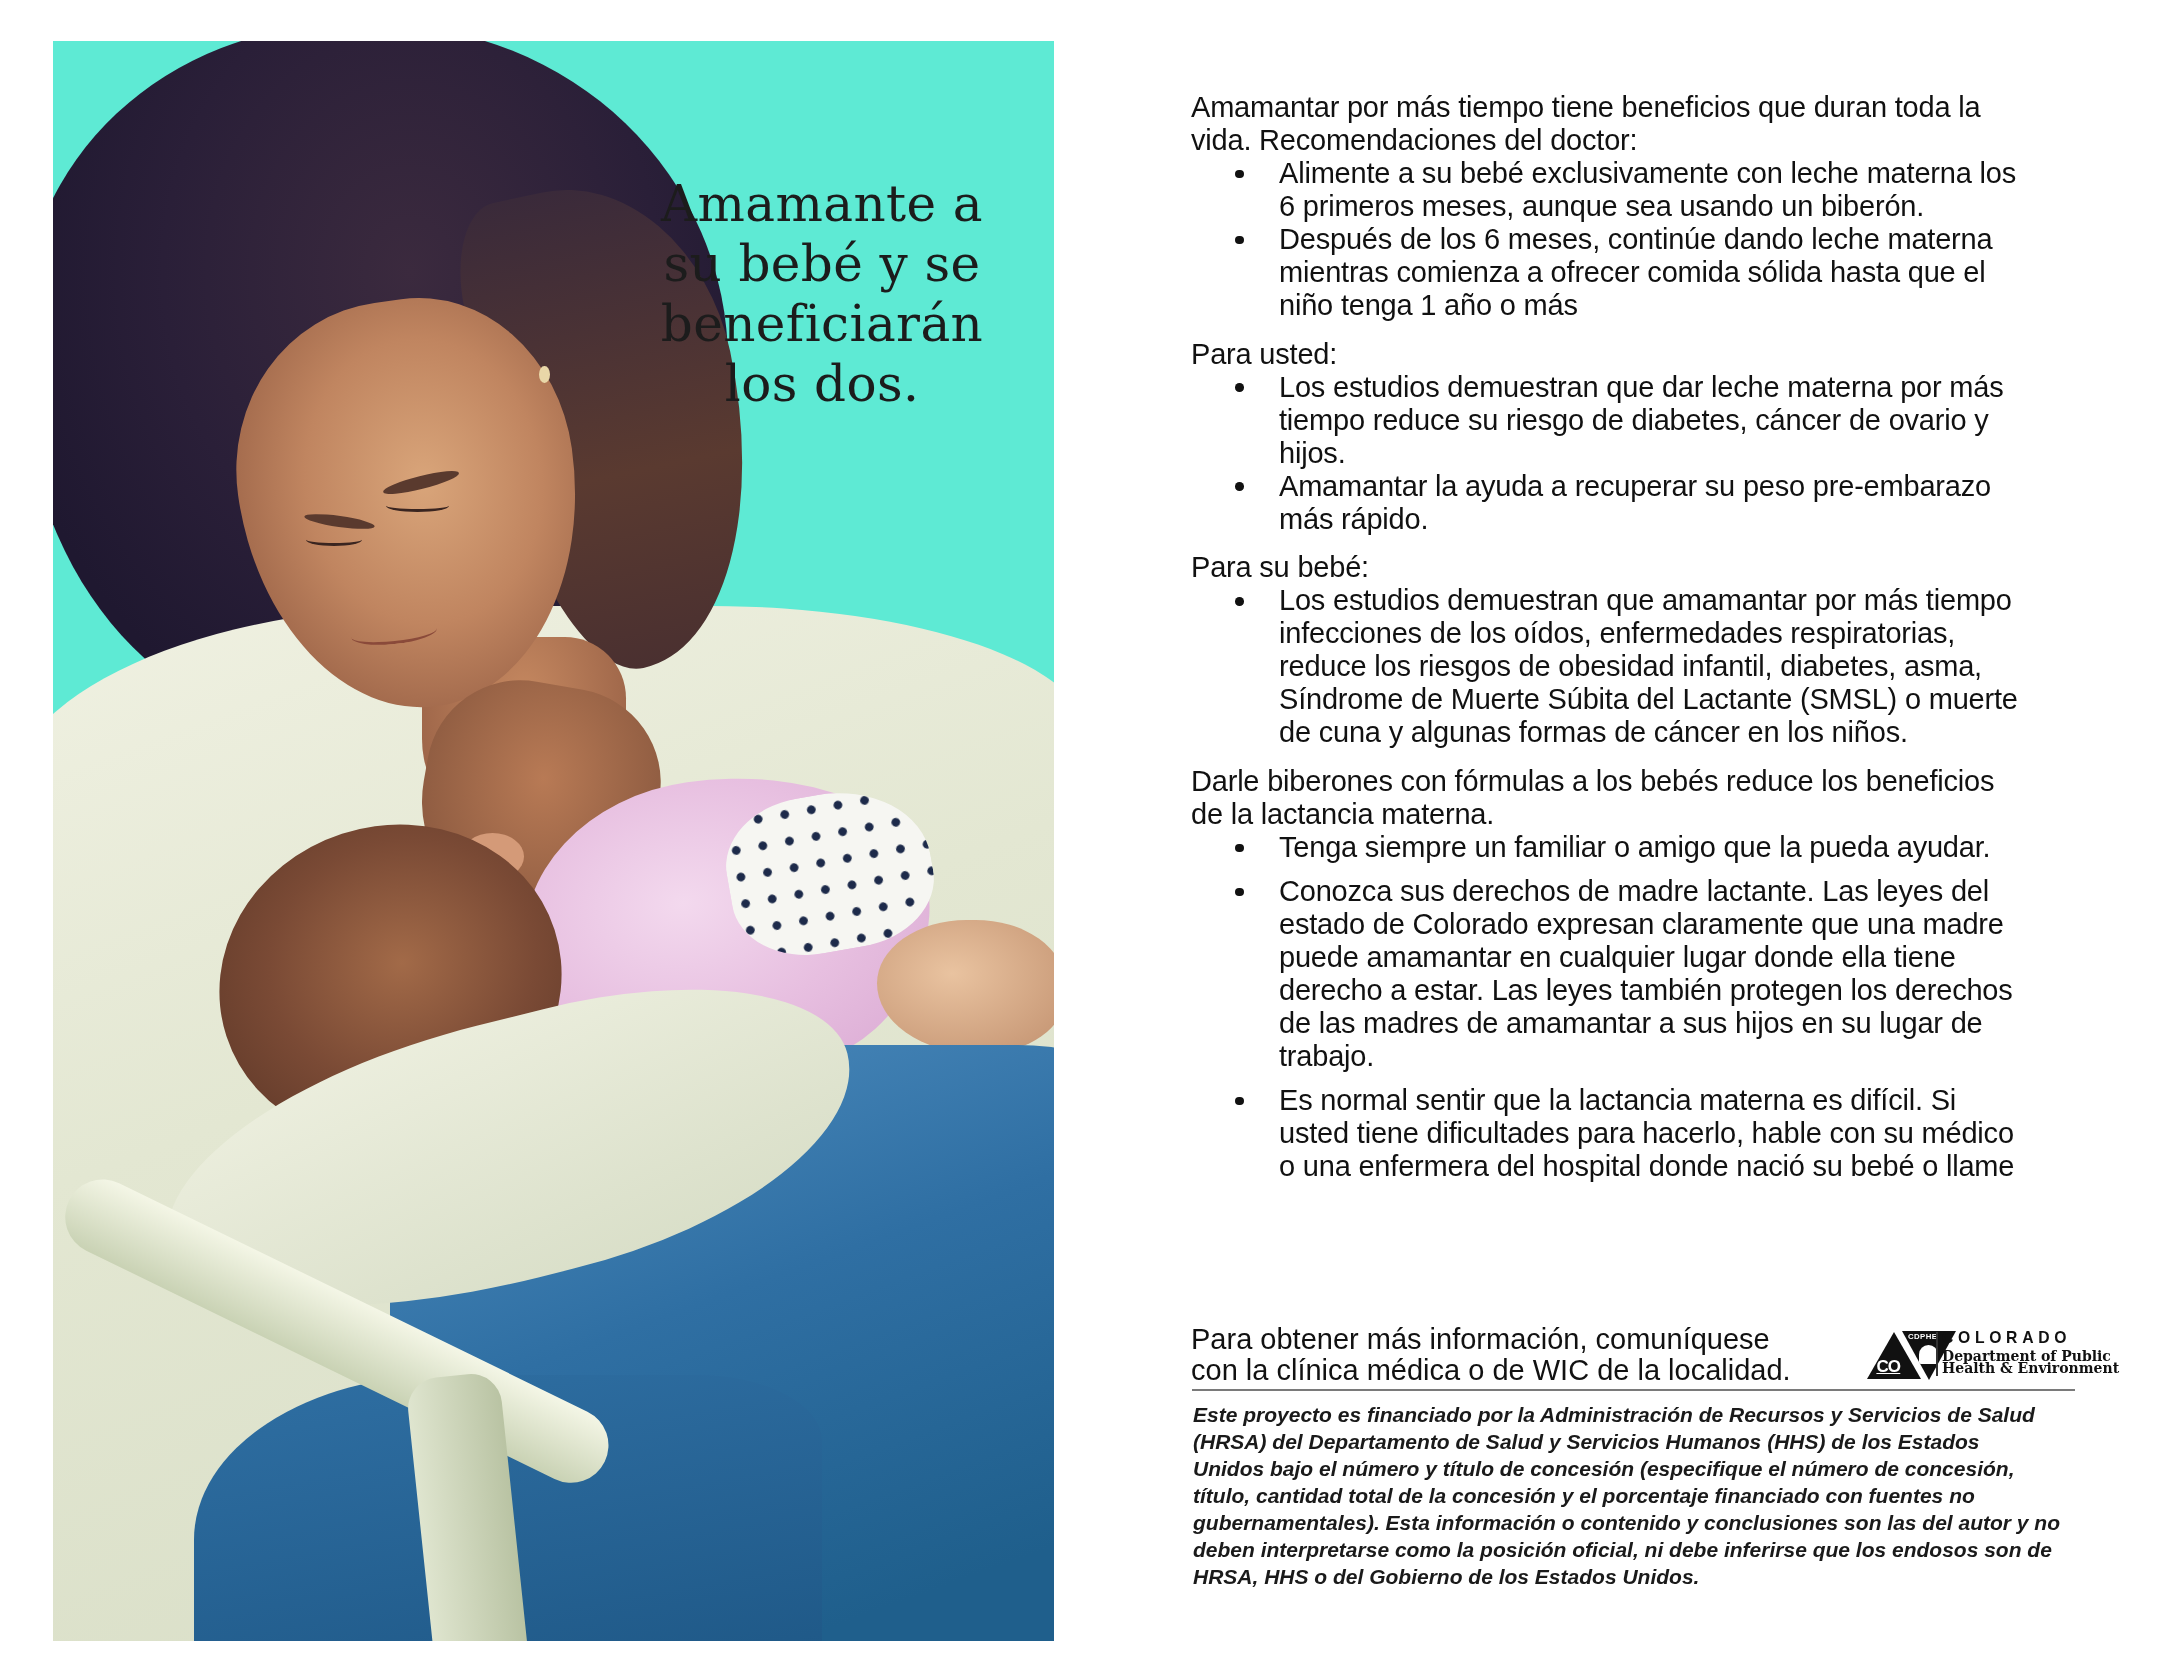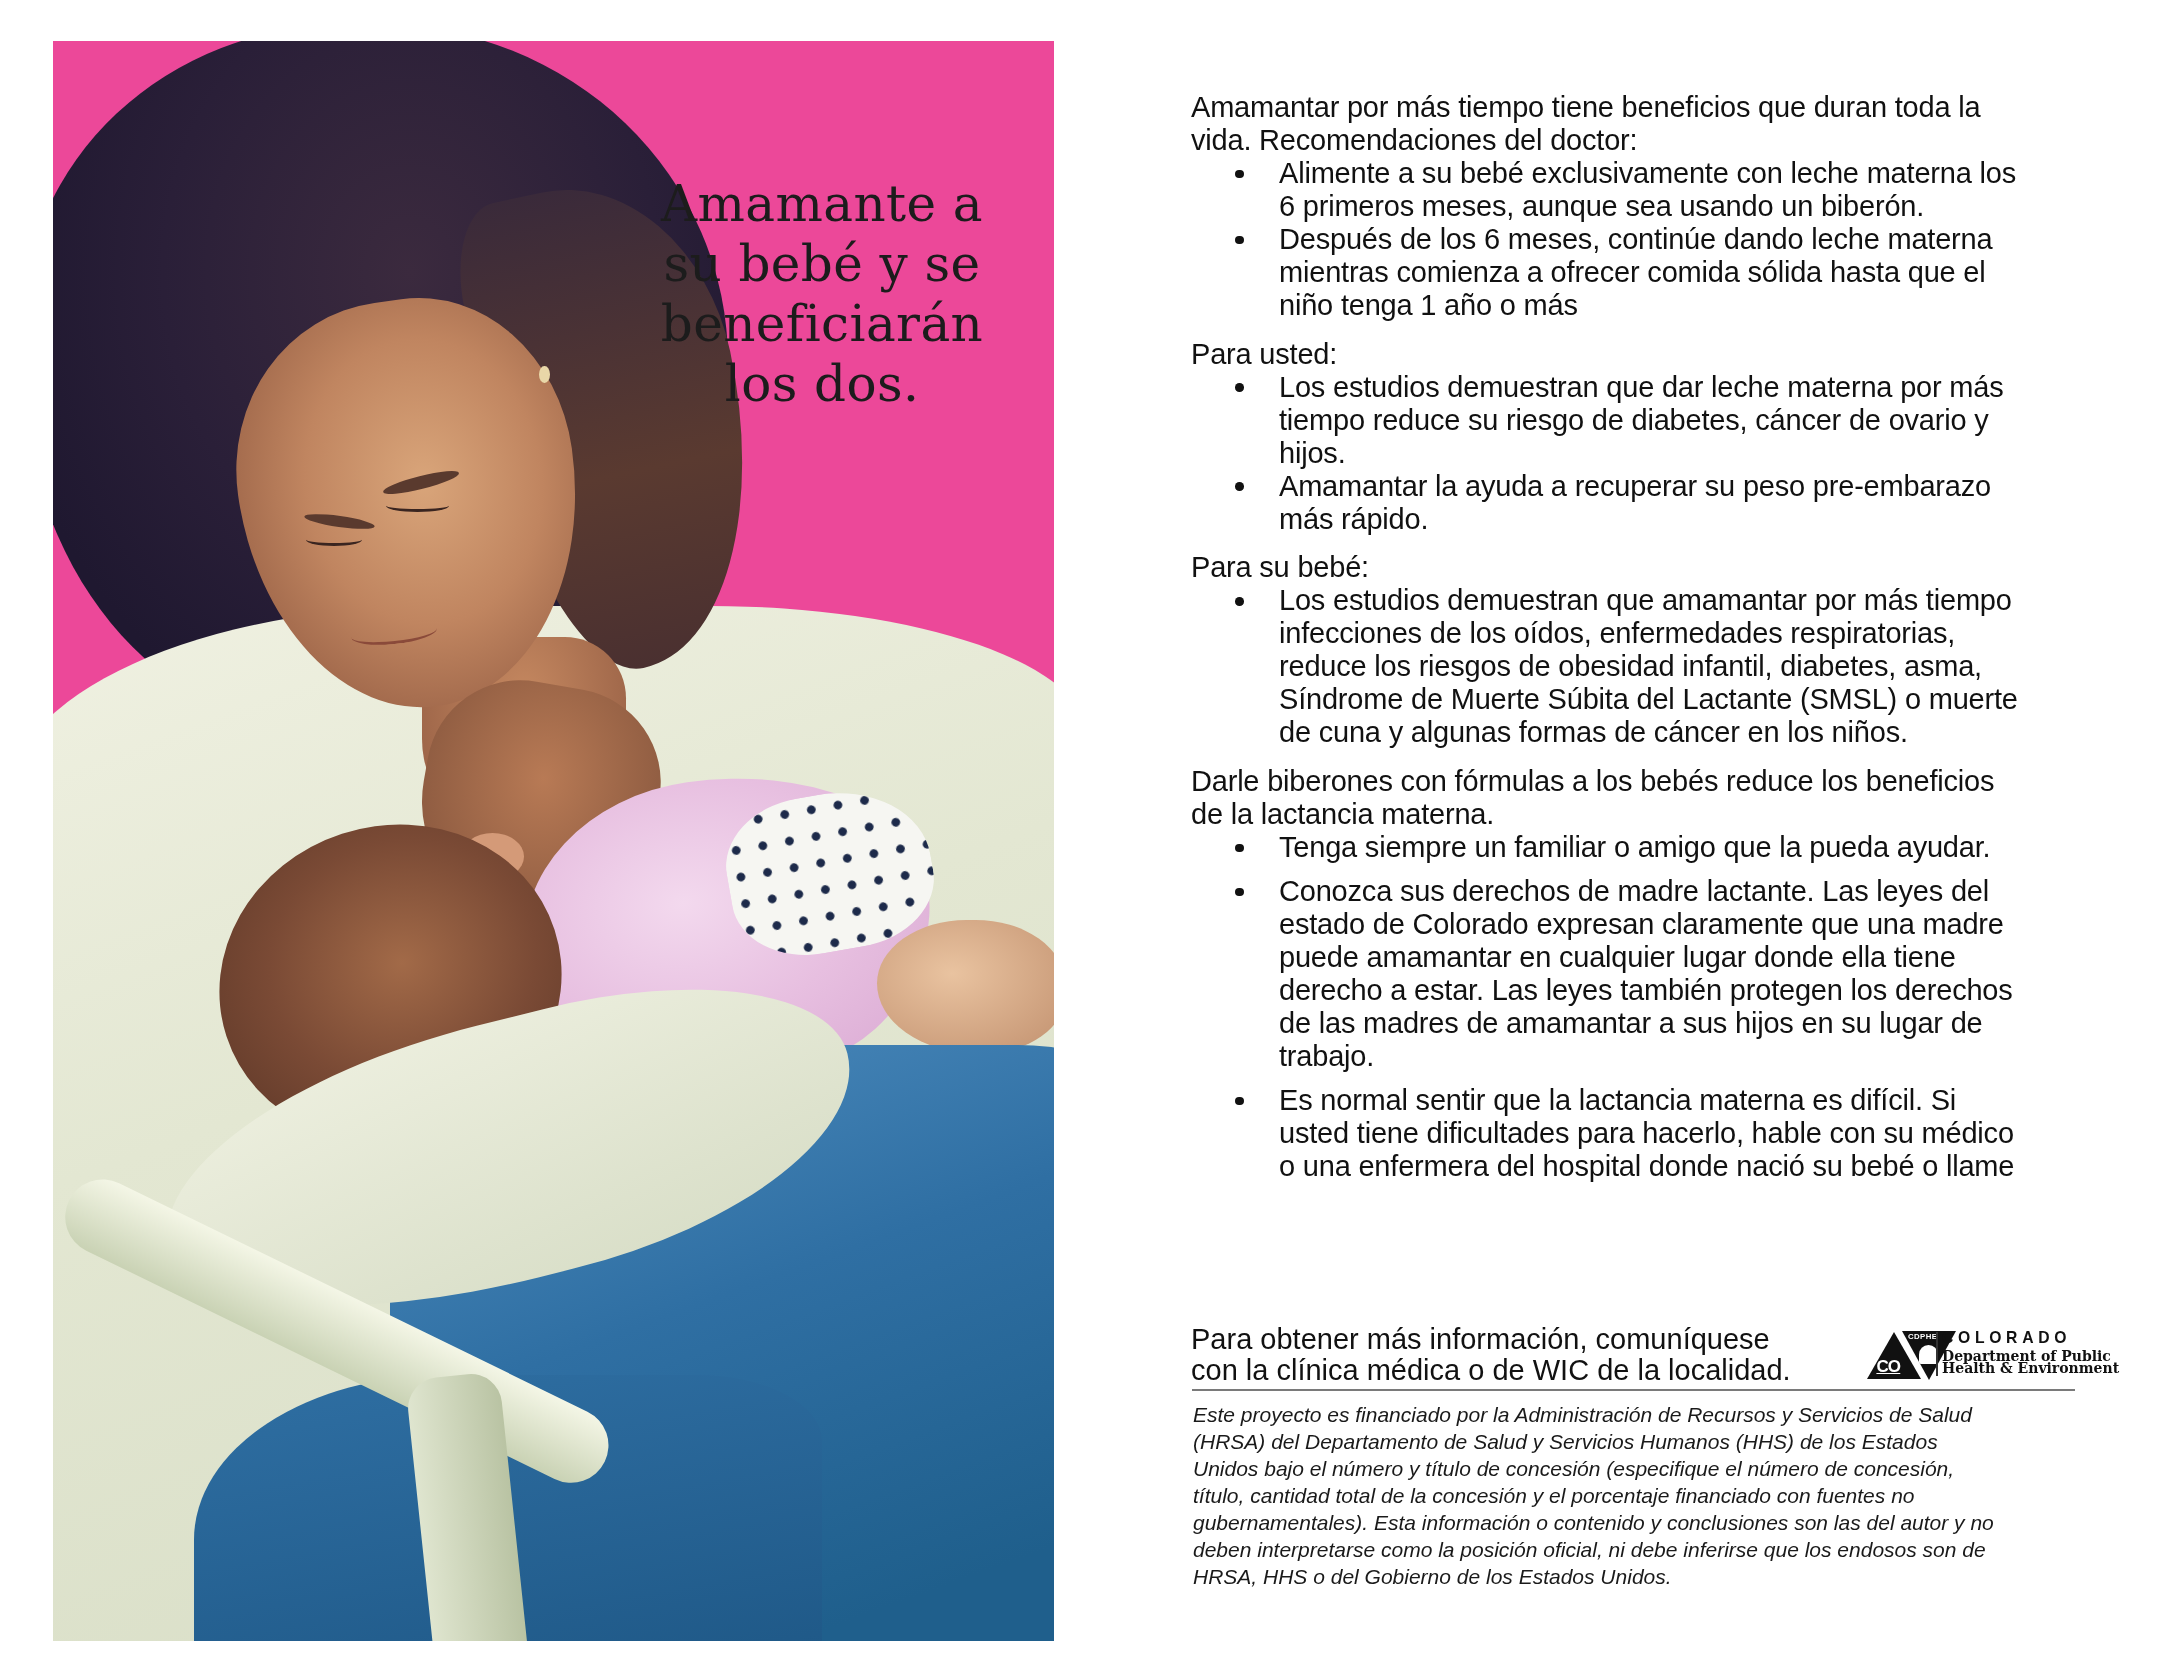--- a/index.html
+++ b/index.html
@@ -5,21 +5,21 @@
   html, body { margin: 0; padding: 0; }
   body {
     width: 2183px; height: 1680px; position: relative; overflow: hidden;
     background: #ffffff;
     font-family: "Liberation Sans", sans-serif;
     color: #111111;
   }
   
   .photo {
     position: absolute; left: 53px; top: 41px; width: 1001px; height: 1600px;
-    background: #ec4899; overflow: hidden;
+    background: #5eead4; overflow: hidden;
   }
   .shape { position: absolute; }
   .hair-back {
     left: -31px; top: -15.7px; width: 706px; height: 706px;
     background: radial-gradient(ellipse at 55% 35%, #3b2a3e 0%, #2a1f38 45%, #1f1830 75%);
     border-radius: 48% 52% 40% 45% / 45% 50% 55% 55%;
   }
   .hair-right {
     left: 439px; top: 141px; width: 251px; height: 486px;
     background: linear-gradient(180deg, #3a2a3a, #5a3a30 60%, #4a3030);
@@ -174,21 +174,21 @@
     position: absolute; left: 75px; top: 22px; font-family: "DejaVu Serif", serif;
     font-size: 14px; line-height: 11.8px; font-weight: bold; color: #111; white-space: nowrap;
   }
   .divider {
     position: absolute; left: 1192px; top: 1389px; width: 883px; height: 1.6px; background: #7a7a7a;
   }
   .fineprint {
     position: absolute; left: 1193px; top: 1401px; width: 886px;
     font-size: 21px; line-height: 27px; font-style: italic; color: #1a1a1a;
   }
-  .fineprint div { white-space: nowrap; }
+  .fineprint div { white-space: nowrap; font-weight: bold; }
 </style>
 </head>
 <body>
 
 <div class="photo">
   <div class="shape hair-back"></div>
   <div class="shape sweater"></div>
   <div class="shape hair-right"></div>
   <div class="shape neck"></div>
   <div class="shape face"></div>

